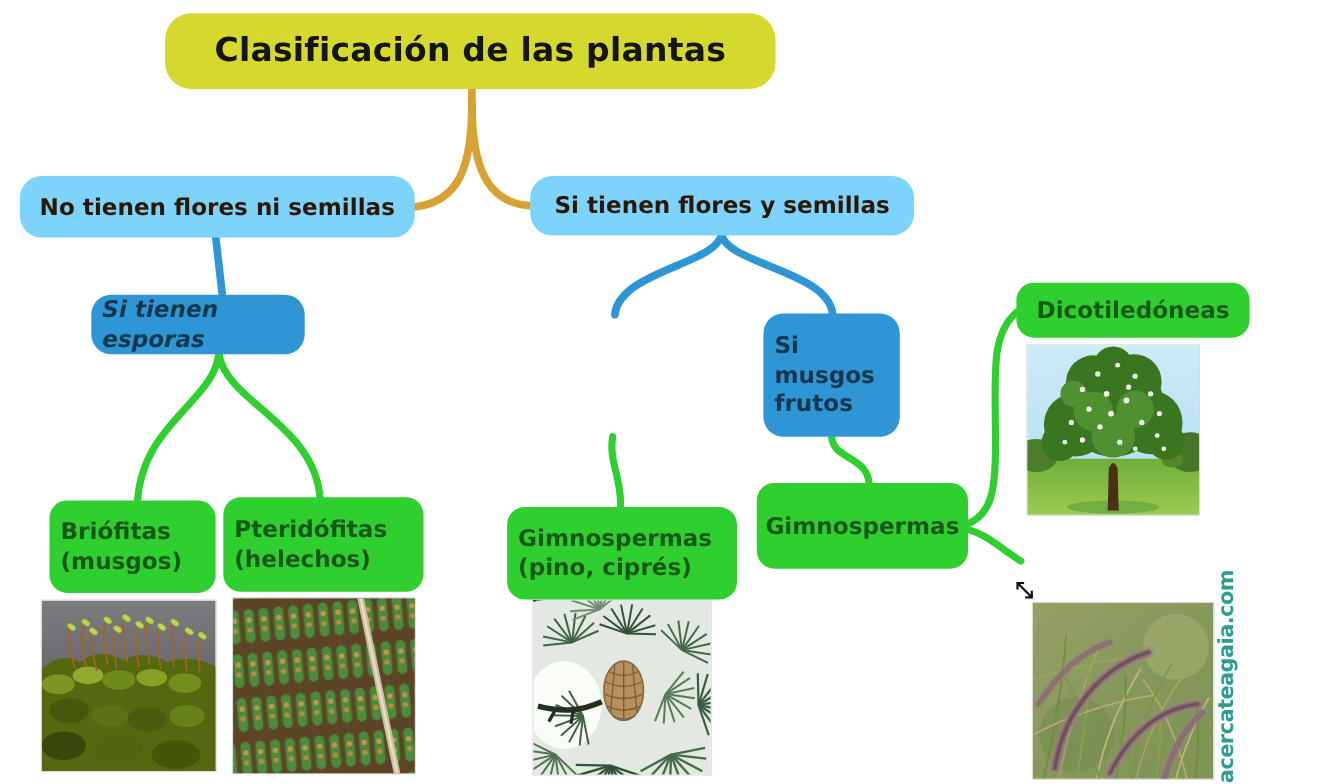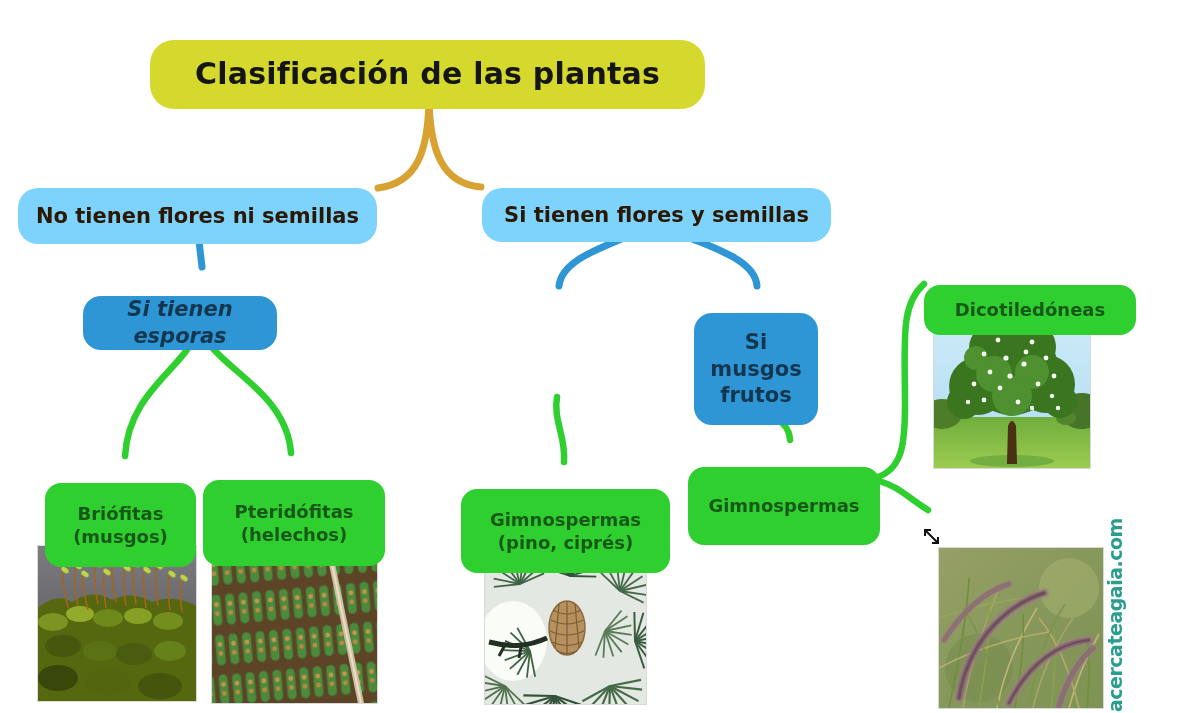--- a/index.html
+++ b/index.html
@@ -3,30 +3,30 @@
 <meta charset="utf-8">
 <style>
   html,body{margin:0;padding:0;background:#fff;}
   .canvas{
     position:relative;width:1200px;height:713px;background:#ffffff;
     font-family:"DejaVu Sans","Liberation Sans",sans-serif;overflow:hidden;
   }
   .connectors{position:absolute;left:0;top:0;z-index:0;}
   .node{
     position:absolute;z-index:2;display:flex;align-items:center;justify-content:center;
-    text-align:center;border-radius:18px;font-weight:600;line-height:1.28;
-    box-sizing:border-box;padding:4px 10px;margin-top:28px;
+    border-radius:18px;font-weight:600;line-height:1.28;
+    box-sizing:border-box;padding:4px 10px;
   }
   .node-title{
     background:#d5d92e;color:#151515;border-radius:24px;
     font-size:30px;font-weight:bold;letter-spacing:0.2px;
   }
   .node-orange{background:#7dd3fc;color:#2b1804;font-size:21px;border-radius:20px;}
   .node-blue{background:#2e96d4;color:#14374f;font-size:21px;border-radius:18px;}
-  .node-green{background:#30cf30;color:#175818;font-size:18px;border-radius:16px;}
+  .node-green{background:#30cf30;color:#175818;font-size:21px;border-radius:16px;}
   .photo{position:absolute;z-index:1;display:block;border:1px solid #d9d9d9;background:#fff;}
   .photo svg{display:block;}
   .watermark{
     position:absolute;z-index:3;left:1104px;top:536px;height:176px;
     writing-mode:vertical-rl;transform:rotate(180deg);
     font-size:19px;font-weight:600;color:#2a9d8f;letter-spacing:-0.5px;white-space:nowrap;
   }
 </style>
 </head>
 <body>

